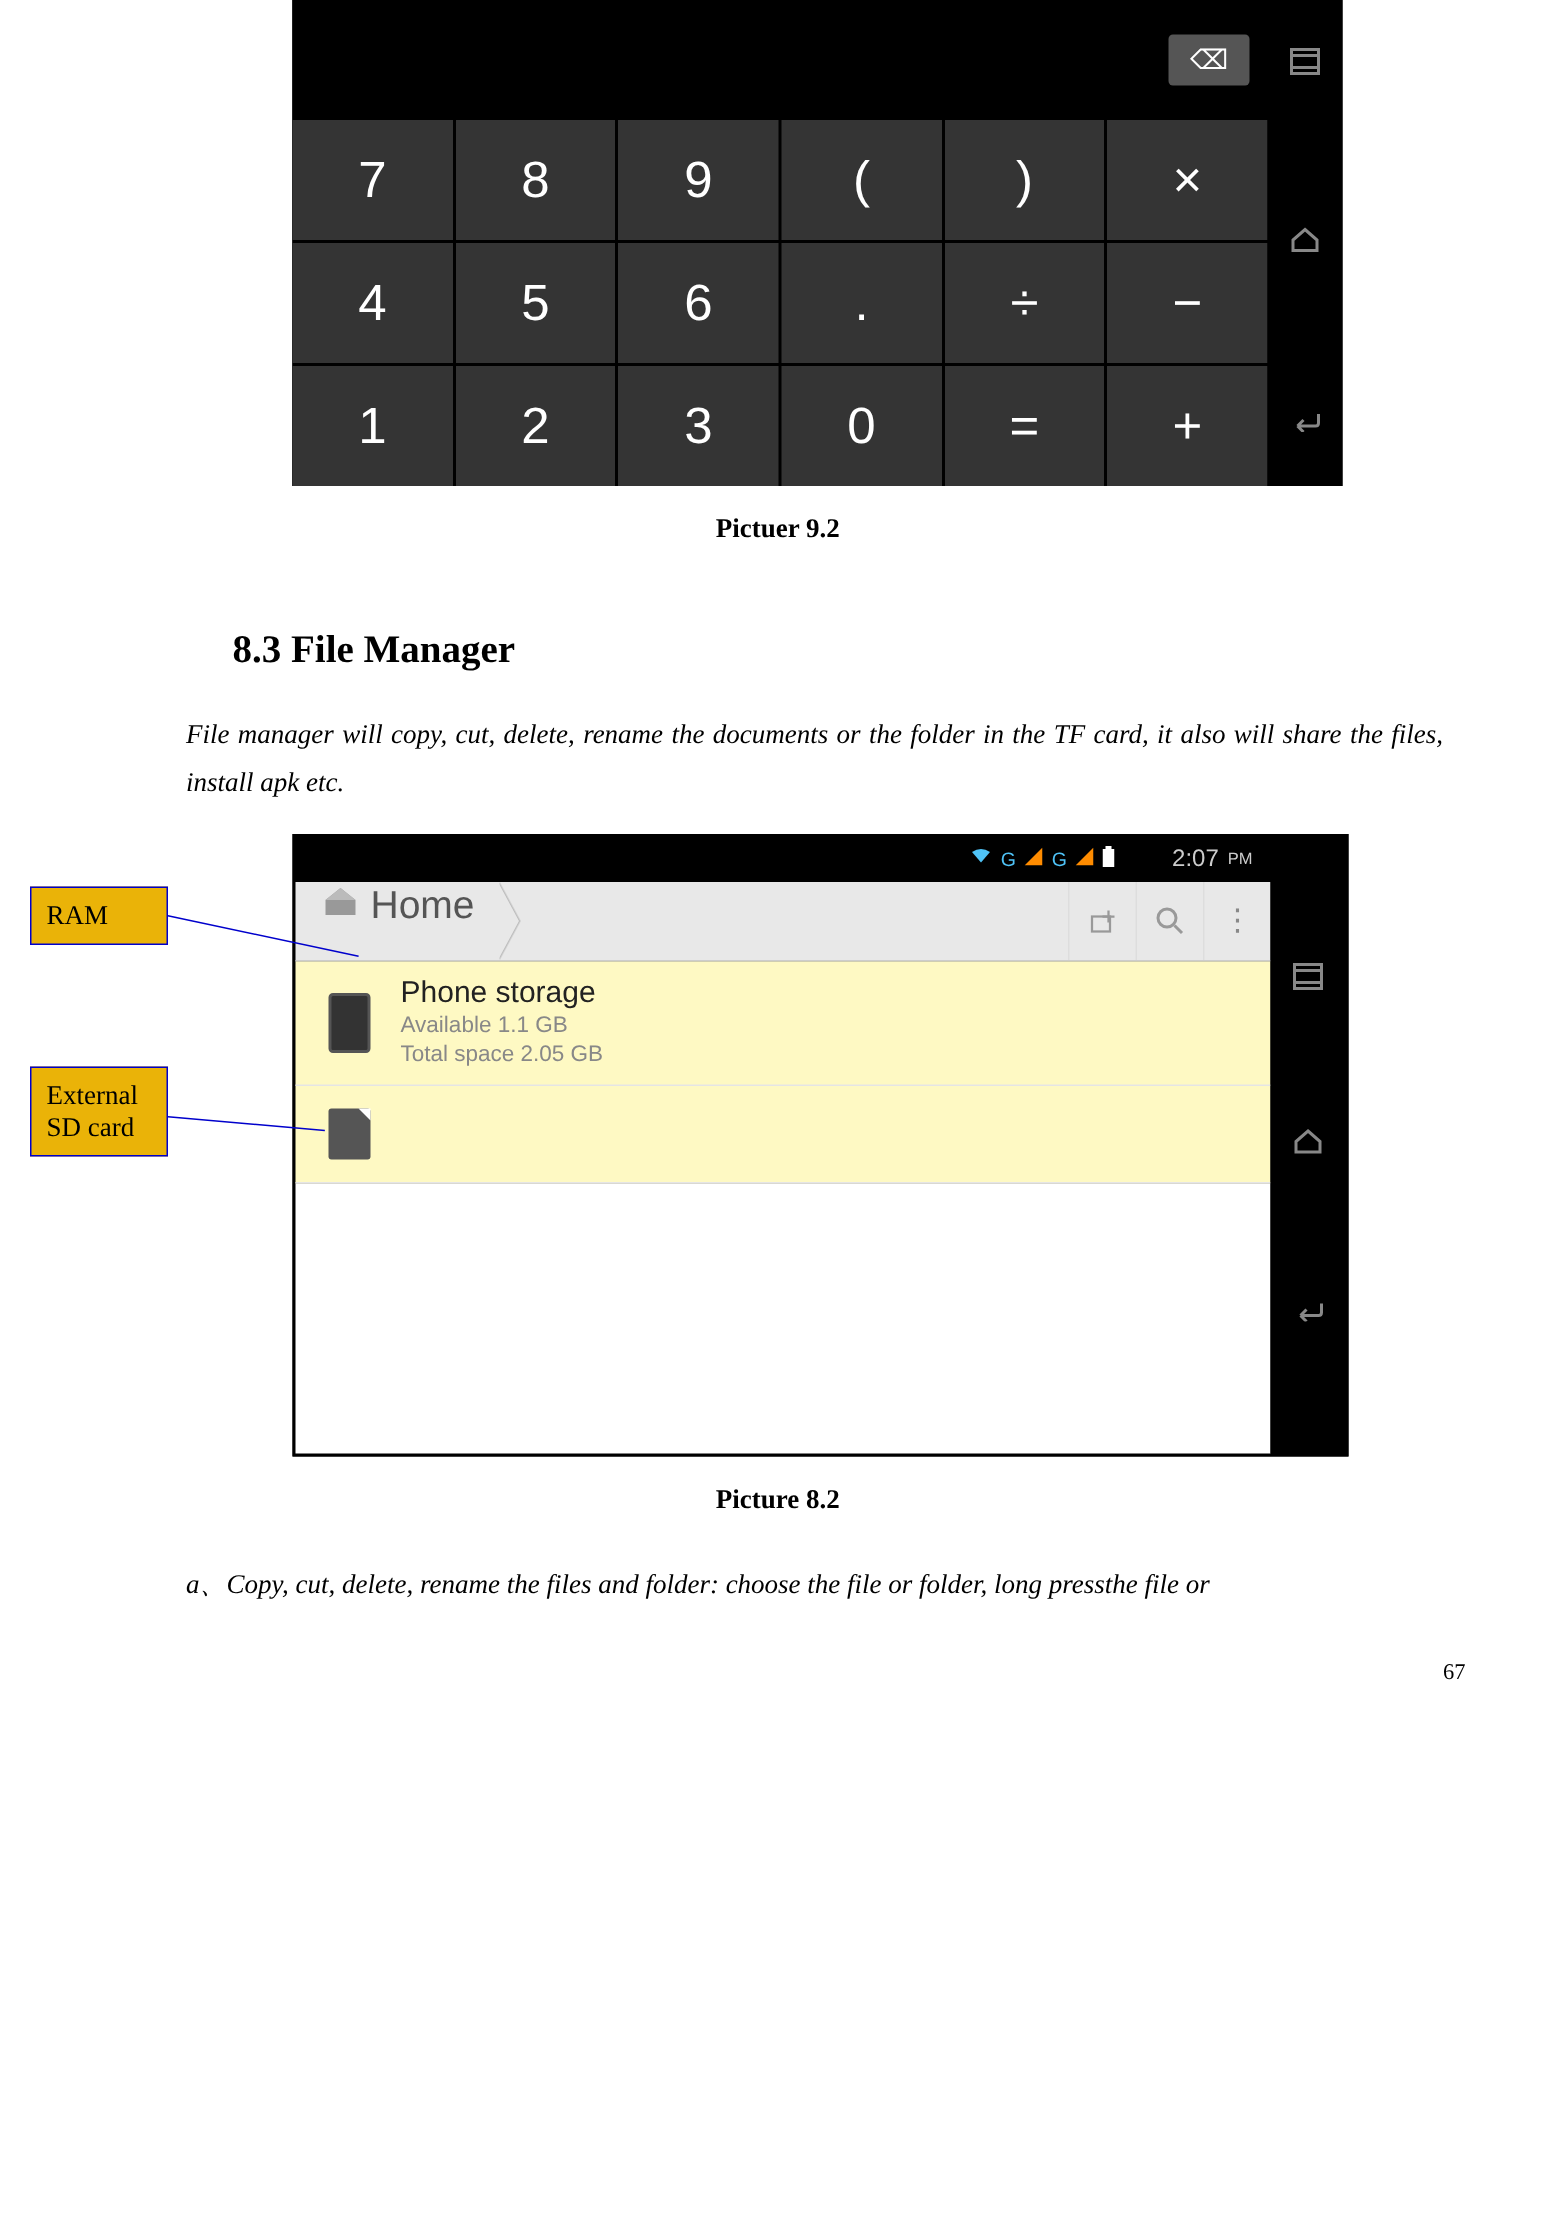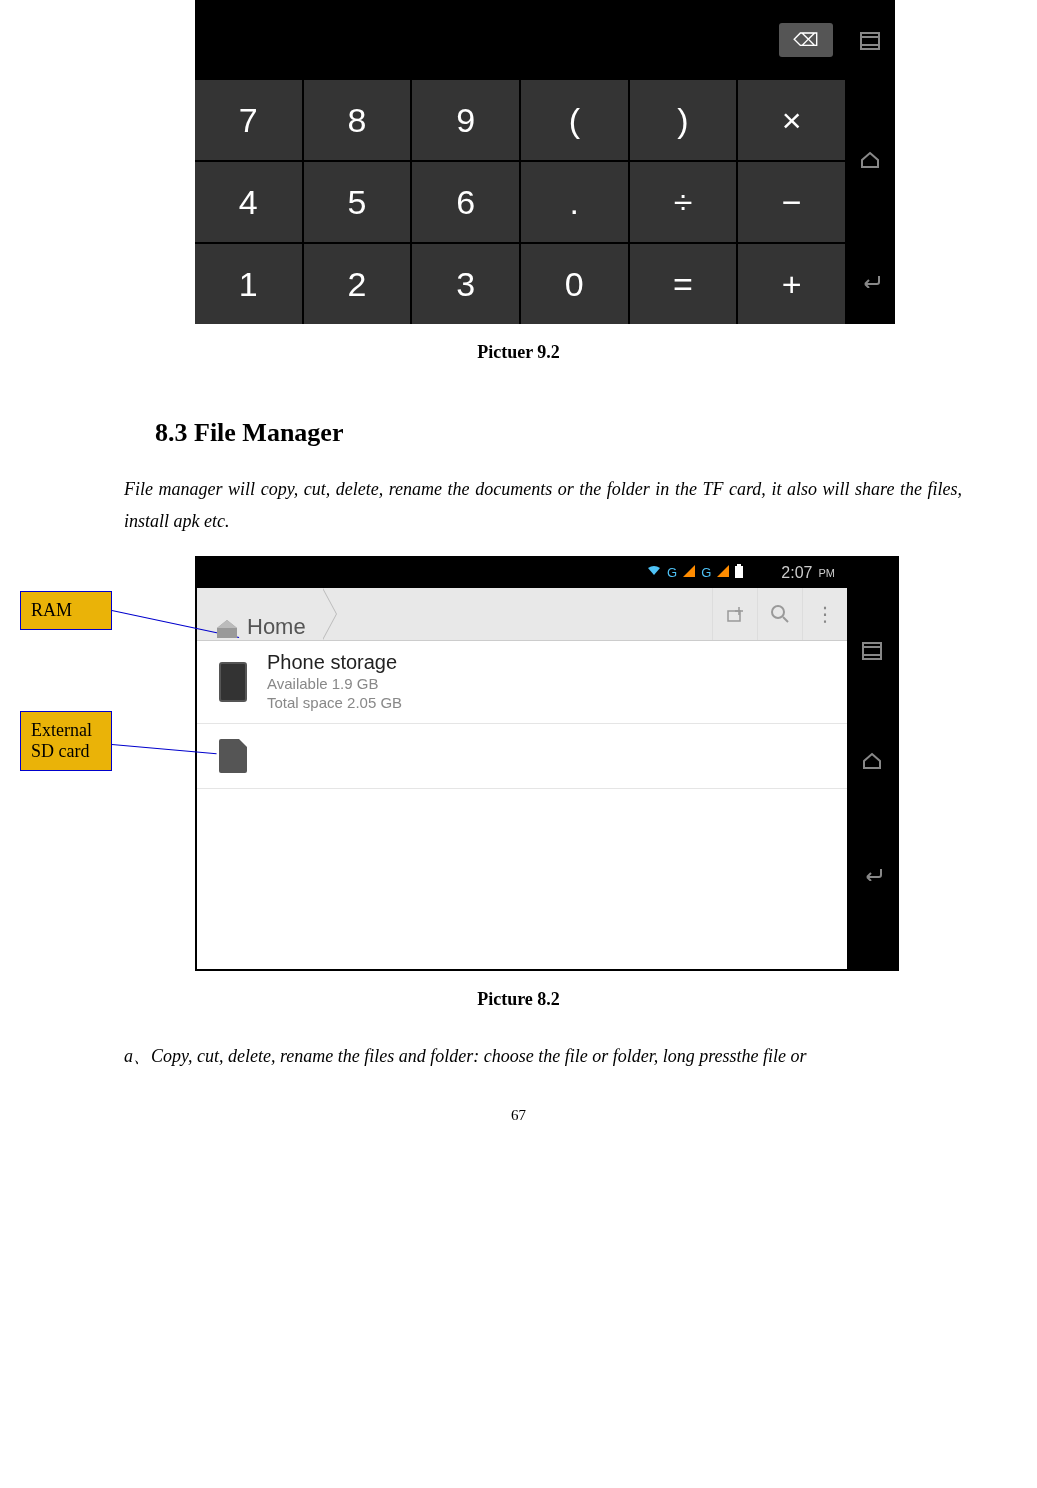--- a/index.html
+++ b/index.html
@@ -153,25 +153,25 @@
     height: 52px;
     background: #e8e8e8;
     display: flex;
     align-items: center;
     font-family: Arial, sans-serif;
     color: #555;
     border-bottom: 1px solid #ccc;
   }
   .fm-home-crumb {
     display: flex;
-    align-items: flex-end;
+    align-items: flex-start;
     padding: 0 18px;
     height: 100%;
     position: relative;
-    font-size: 22px;
+    font-size: 26px;
   }
   .fm-home-crumb::after {
     content: "";
     position: absolute;
     right: -12px;
     top: 0;
     width: 0; height: 0;
     border-top: 26px solid transparent;
     border-bottom: 26px solid transparent;
     border-left: 14px solid #e8e8e8;
@@ -188,21 +188,21 @@
     width: 44px;
     height: 100%;
     display: flex;
     align-items: center;
     justify-content: center;
     color: #888;
     font-size: 22px;
     border-left: 1px solid #ddd;
   }
   .fm-list {
-    background: #ffffff;
+    background: #fef9c3;
   }
   .fm-item {
     display: flex;
     align-items: center;
     padding: 10px 14px;
     border-bottom: 1px solid #e5e5e5;
     font-family: Arial, sans-serif;
   }
   .fm-item-icon {
     width: 44px;
@@ -260,21 +260,21 @@
     background: #eab308;
     font-size: 18px;
     padding: 8px 10px;
   }
   .callout-line {
     position: absolute;
     border-top: 1.5px solid #0000cc;
     transform-origin: 0 0;
   }
   .pagenum {
-    text-align: center;
+    text-align: right;
     font-size: 15px;
     margin-top: 35px;
   }
 </style>
 </head>
 <body>
 
 <div class="page">
 
   <div class="calc-wrap">
@@ -398,21 +398,21 @@
           </div>
           <div class="fm-topbar-icon" style="font-size:20px;">⋮</div>
         </div>
         <div class="fm-list">
           <div class="fm-item">
             <div class="fm-item-icon">
                 <div class="phone-icon"></div>
               </div>
             <div class="fm-item-text">
               <div class="title">Phone storage</div>
-              <div class="sub">Available 1.9 GB</div>
+              <div class="sub">Available 1.1 GB</div>
               <div class="sub">Total space 2.05 GB</div>
             </div>
           </div>
           <div class="fm-item">
             <div class="fm-item-icon">
                 <div class="sd-icon"></div>
               </div>
           </div>
         </div>
         <div class="fm-blank"></div>

